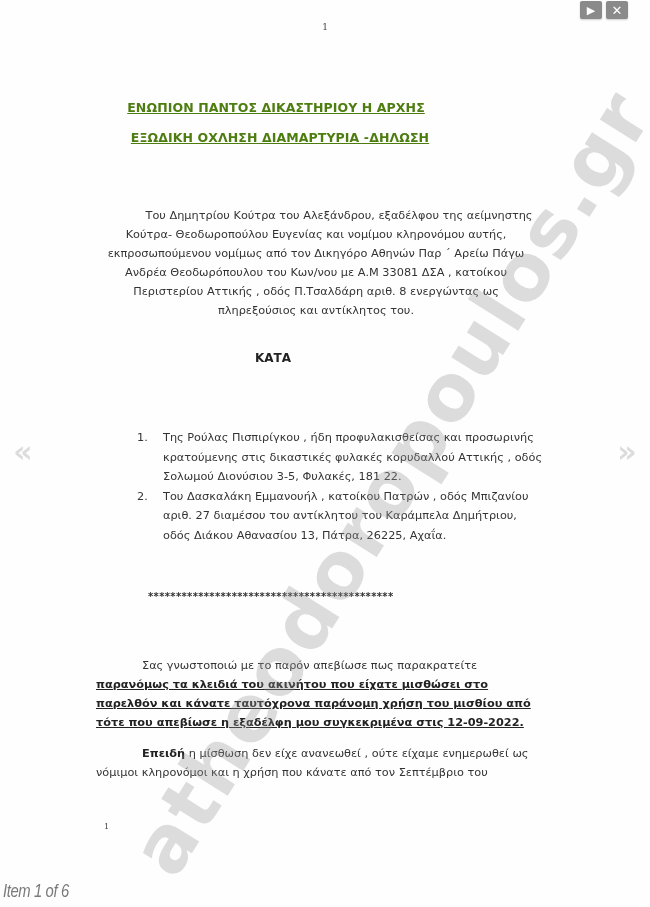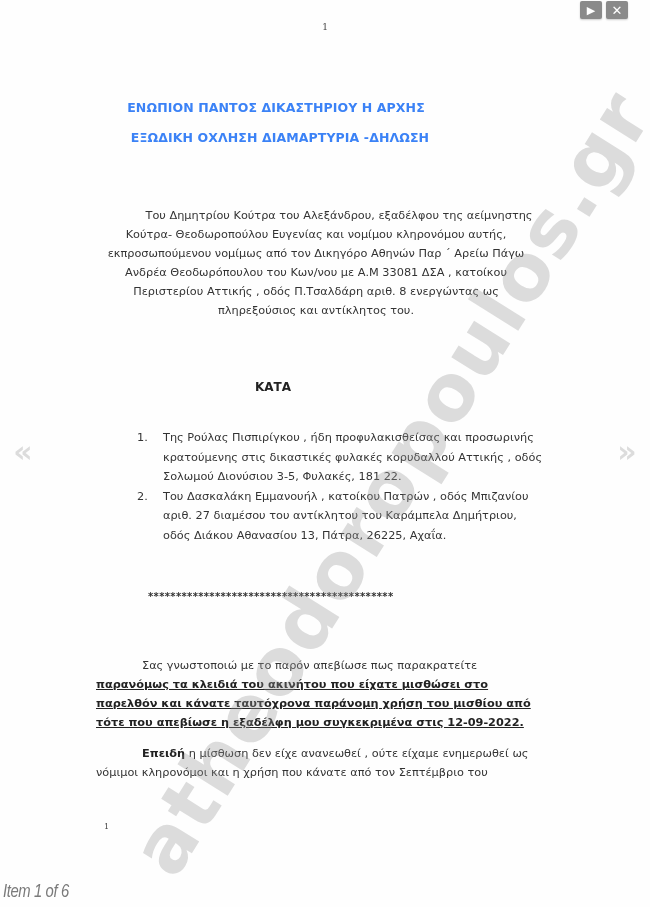--- a/index.html
+++ b/index.html
@@ -33,35 +33,35 @@
     .nav-arrow.next { left: 612px; }
 
     
     .page { position: absolute; left: 0; top: 0; width: 650px; height: 870px; }
     .page-num-top {
       position: absolute; top: 22px; left: 0; width: 650px; text-align: center;
       font-family: "DejaVu Serif", serif; font-size: 9px; color: #444;
     }
     .heading {
       position: absolute; left: 0; width: 552px; text-align: center;
-      font-weight: bold; font-size: 12.5px; 
-      color: #3b82f6; letter-spacing: 0.1px;
+      font-weight: bold; font-size: 12.5px; text-decoration: underline;
+      color: #4d7c0f; letter-spacing: 0.1px;
     }
     .heading.h1 { top: 100px; }
     .heading.h2 { top: 130px; left: 4px; }
 
     .para {
       position: absolute; left: 96px; width: 440px;
       font-size: 11.3px; line-height: 19px; color: #333;
     }
     .para .indent { display: inline-block; width: 46px; }
     .p1 { top: 206px; text-align: center; }
 
     .kata {
-      position: absolute; top: 380px; left: 0; width: 546px; text-align: center;
+      position: absolute; top: 351px; left: 0; width: 546px; text-align: center;
       font-weight: bold; font-size: 12px; color: #222;
     }
 
     .list { position: absolute; left: 137px; top: 428px; width: 410px; }
     .list-item {
       position: relative; padding-left: 26px;
       font-size: 11.3px; line-height: 19.5px; color: #333;
     }
     .list-item .num { position: absolute; left: 0; top: 0; width: 22px; }
     .separator {

